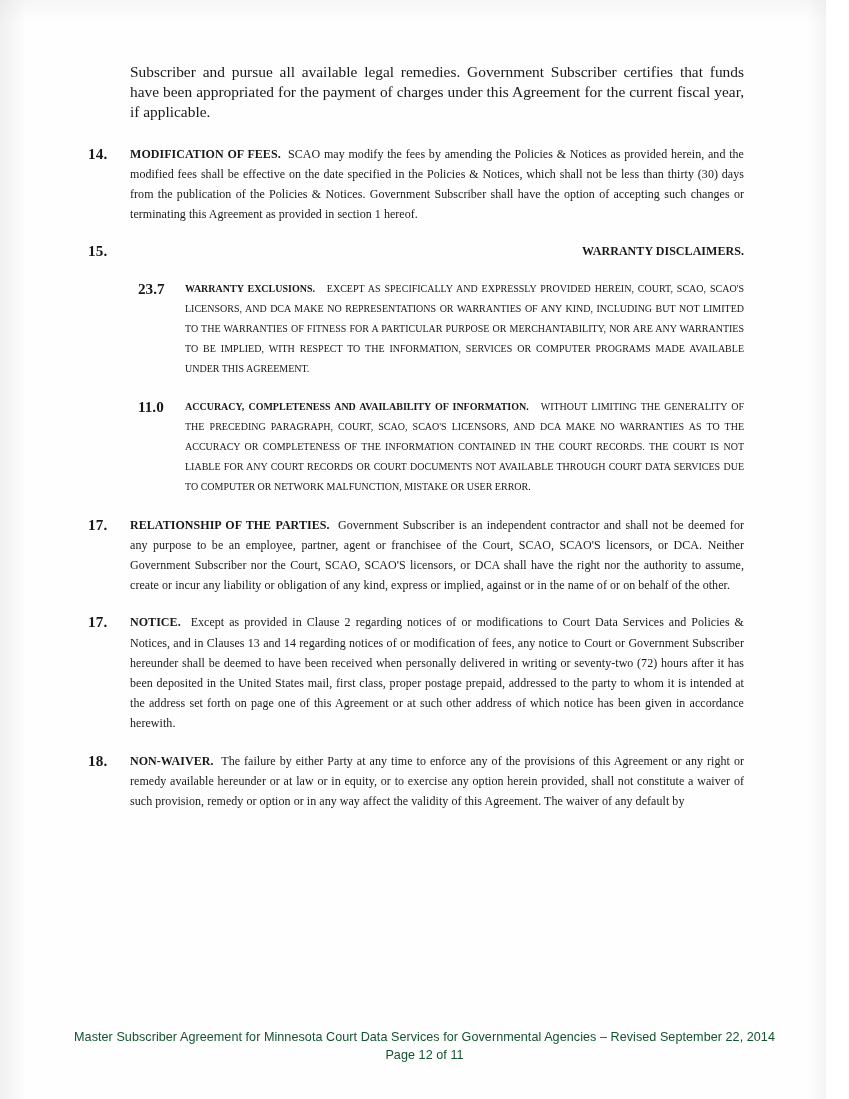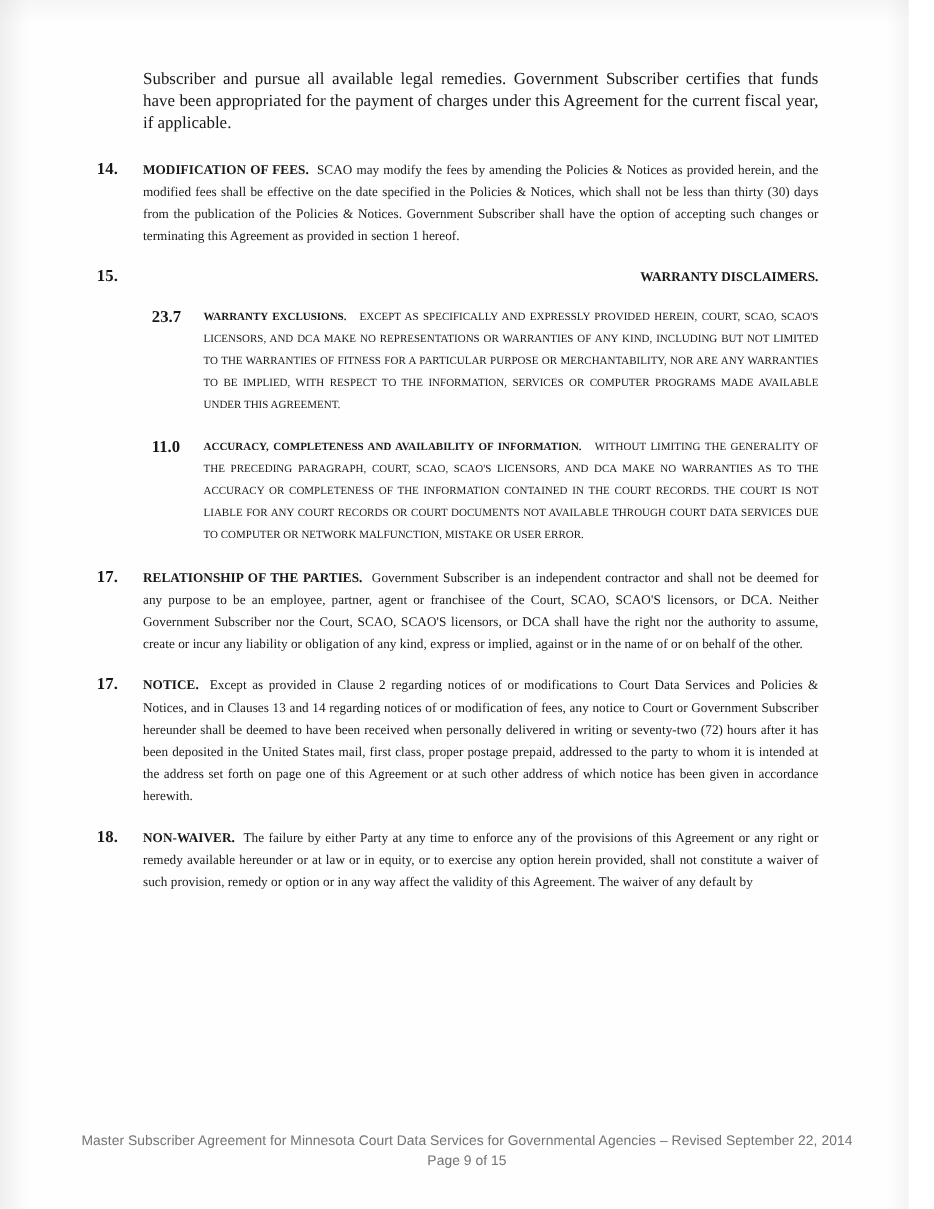--- a/index.html
+++ b/index.html
@@ -108,21 +108,21 @@
   
   .footer {
     position: absolute;
     left: 0;
     top: 1029px;
     width: 849px;
     text-align: center;
     font-family: "Liberation Sans", "DejaVu Sans", sans-serif;
     font-size: 12.6px;
     line-height: 17.5px;
-    color: #737373;
+    color: #14532d;
   }
   .footer .line1 { letter-spacing: 0.05px; }
   .footer .line2 { letter-spacing: 0.05px; }
 </style>
 </head>
 <body>
 
 <div class="page">
   <div class="scan-tint"></div>
 
@@ -164,15 +164,15 @@
 
     <div class="clause">
       <div class="num">18.</div>
       <div class="text"><span class="hd">NON-WAIVER.</span>&nbsp; <span>The failure by either Party at any time to enforce any of the provisions of this Agreement or any right or remedy available hereunder or at law or in equity, or to exercise any option herein provided, shall not constitute a waiver of such provision, remedy or option or in any way affect the validity of this Agreement.  The waiver of any default by</span></div>
     </div>
 
   </div>
 
   <div class="footer">
     <div class="line1">Master Subscriber Agreement for Minnesota Court Data Services for Governmental Agencies – Revised September 22, 2014</div>
-    <div class="line2">Page 9 of 15</div>
+    <div class="line2">Page 12 of 11</div>
   </div>
 </div>
 
 </body></html>

